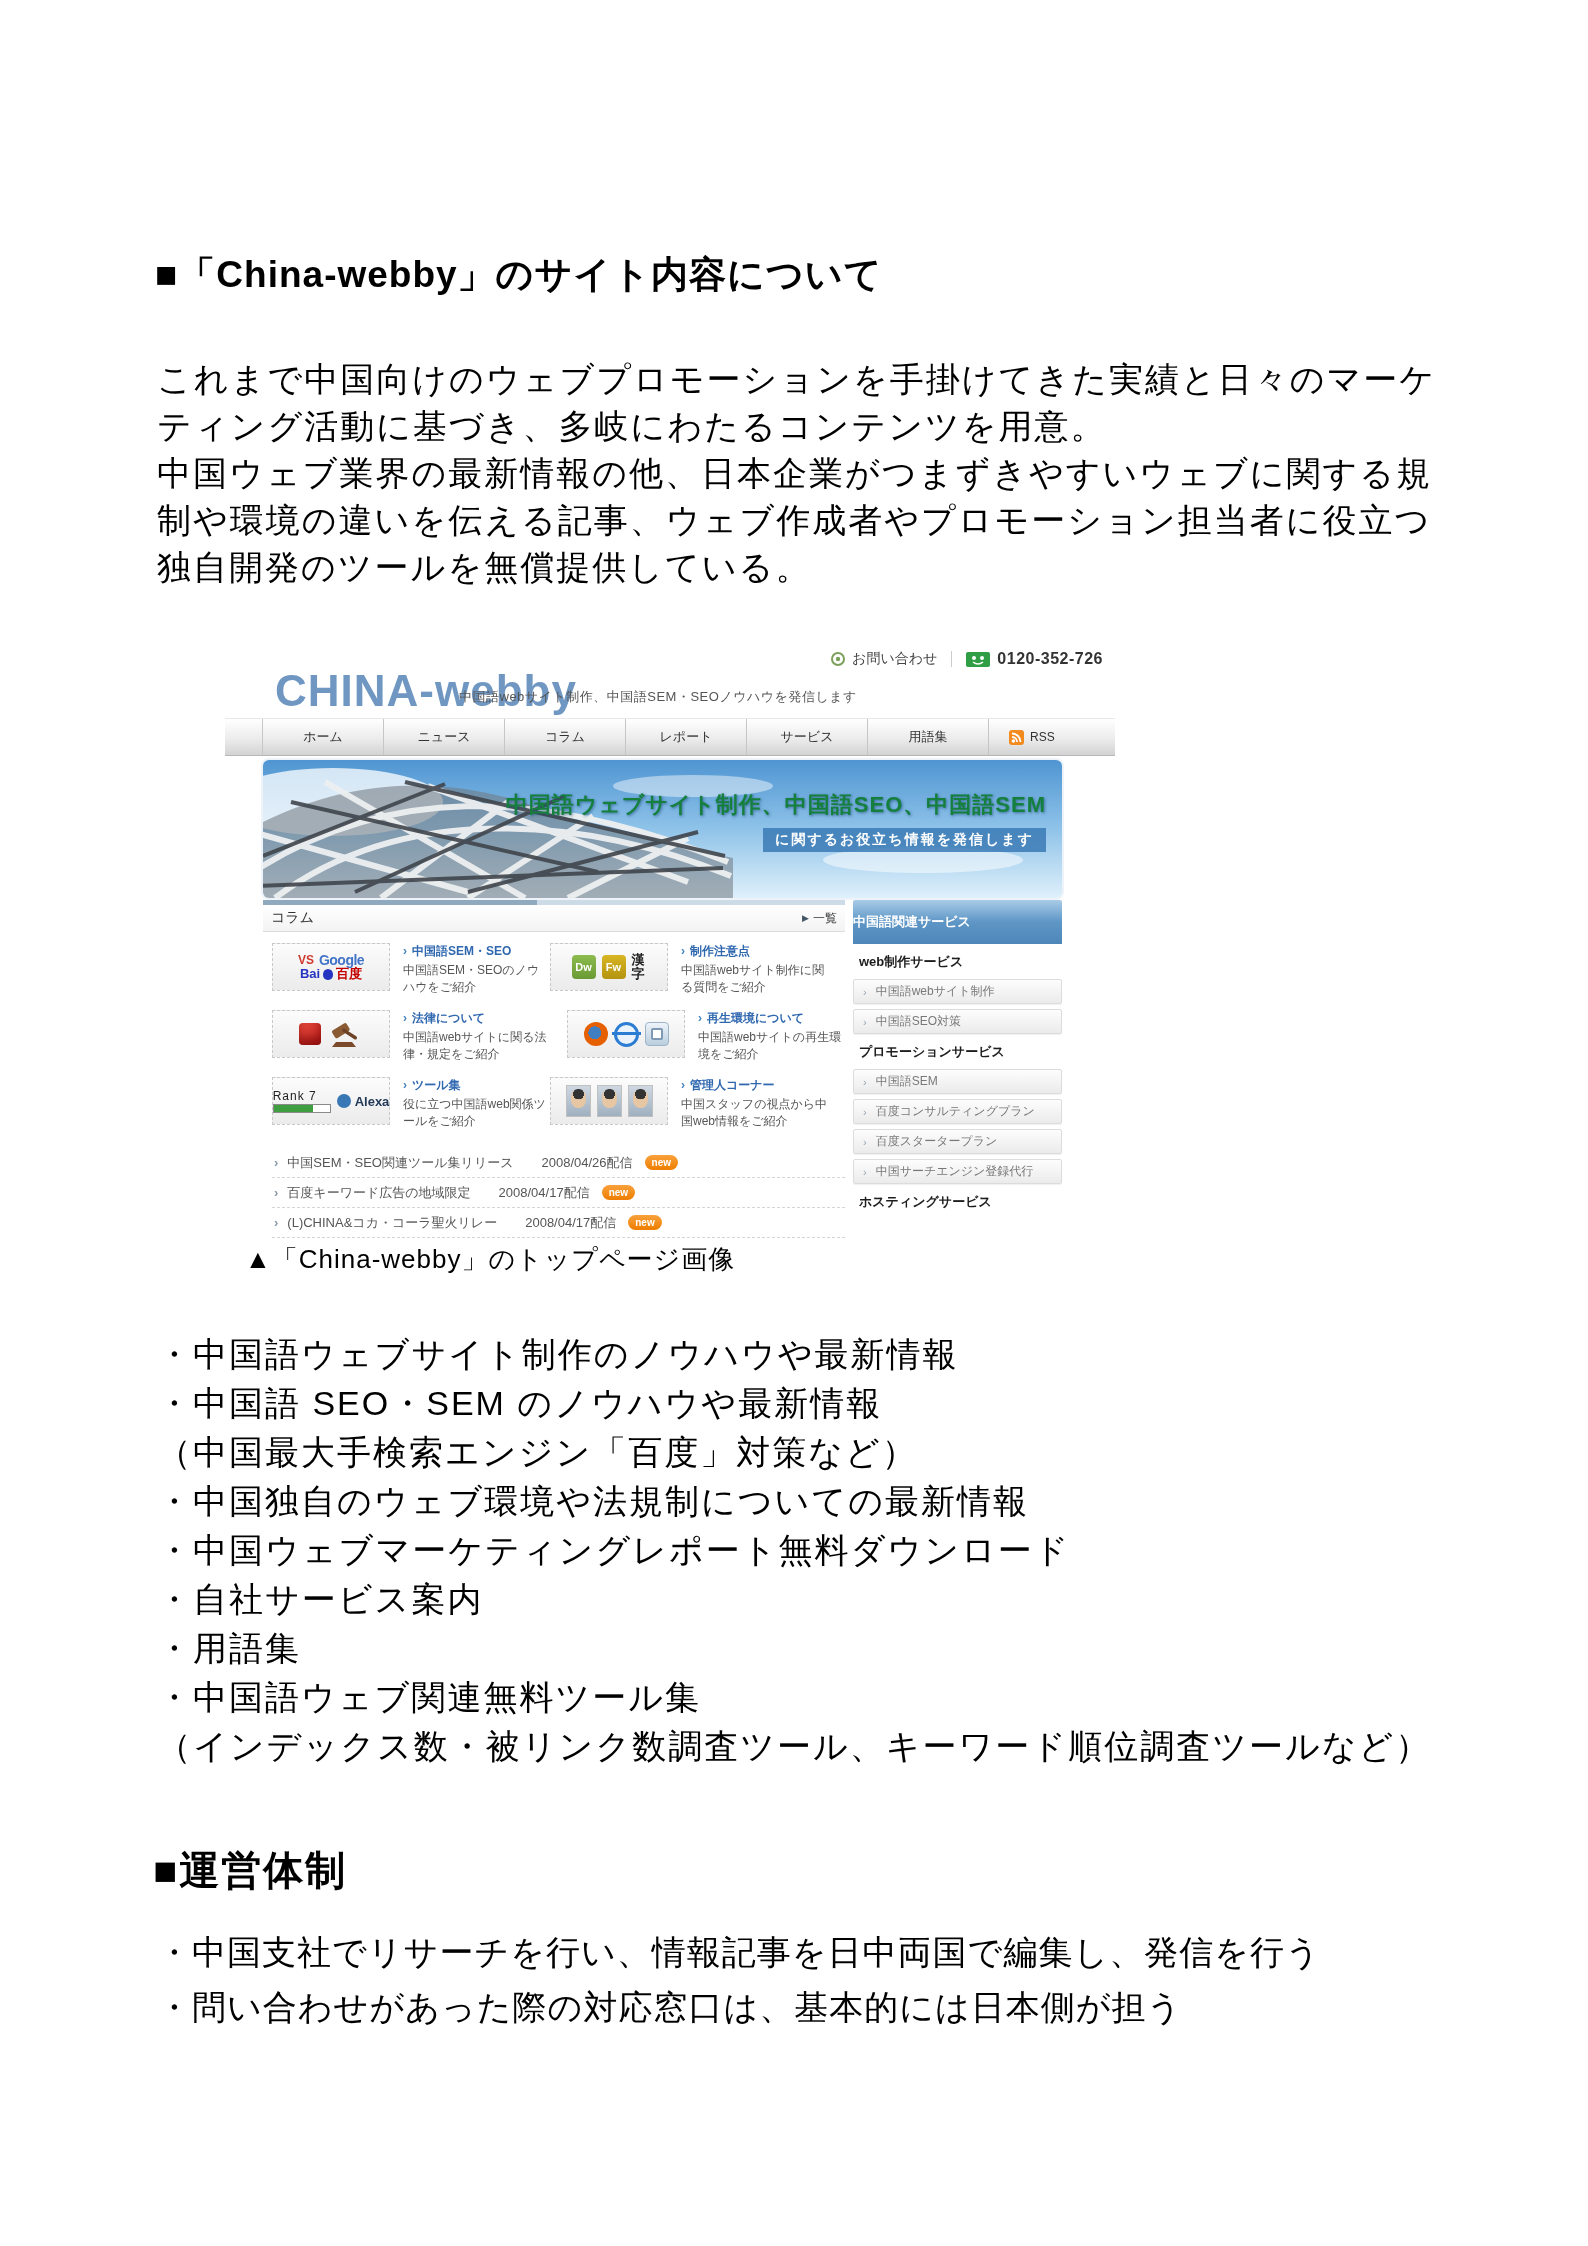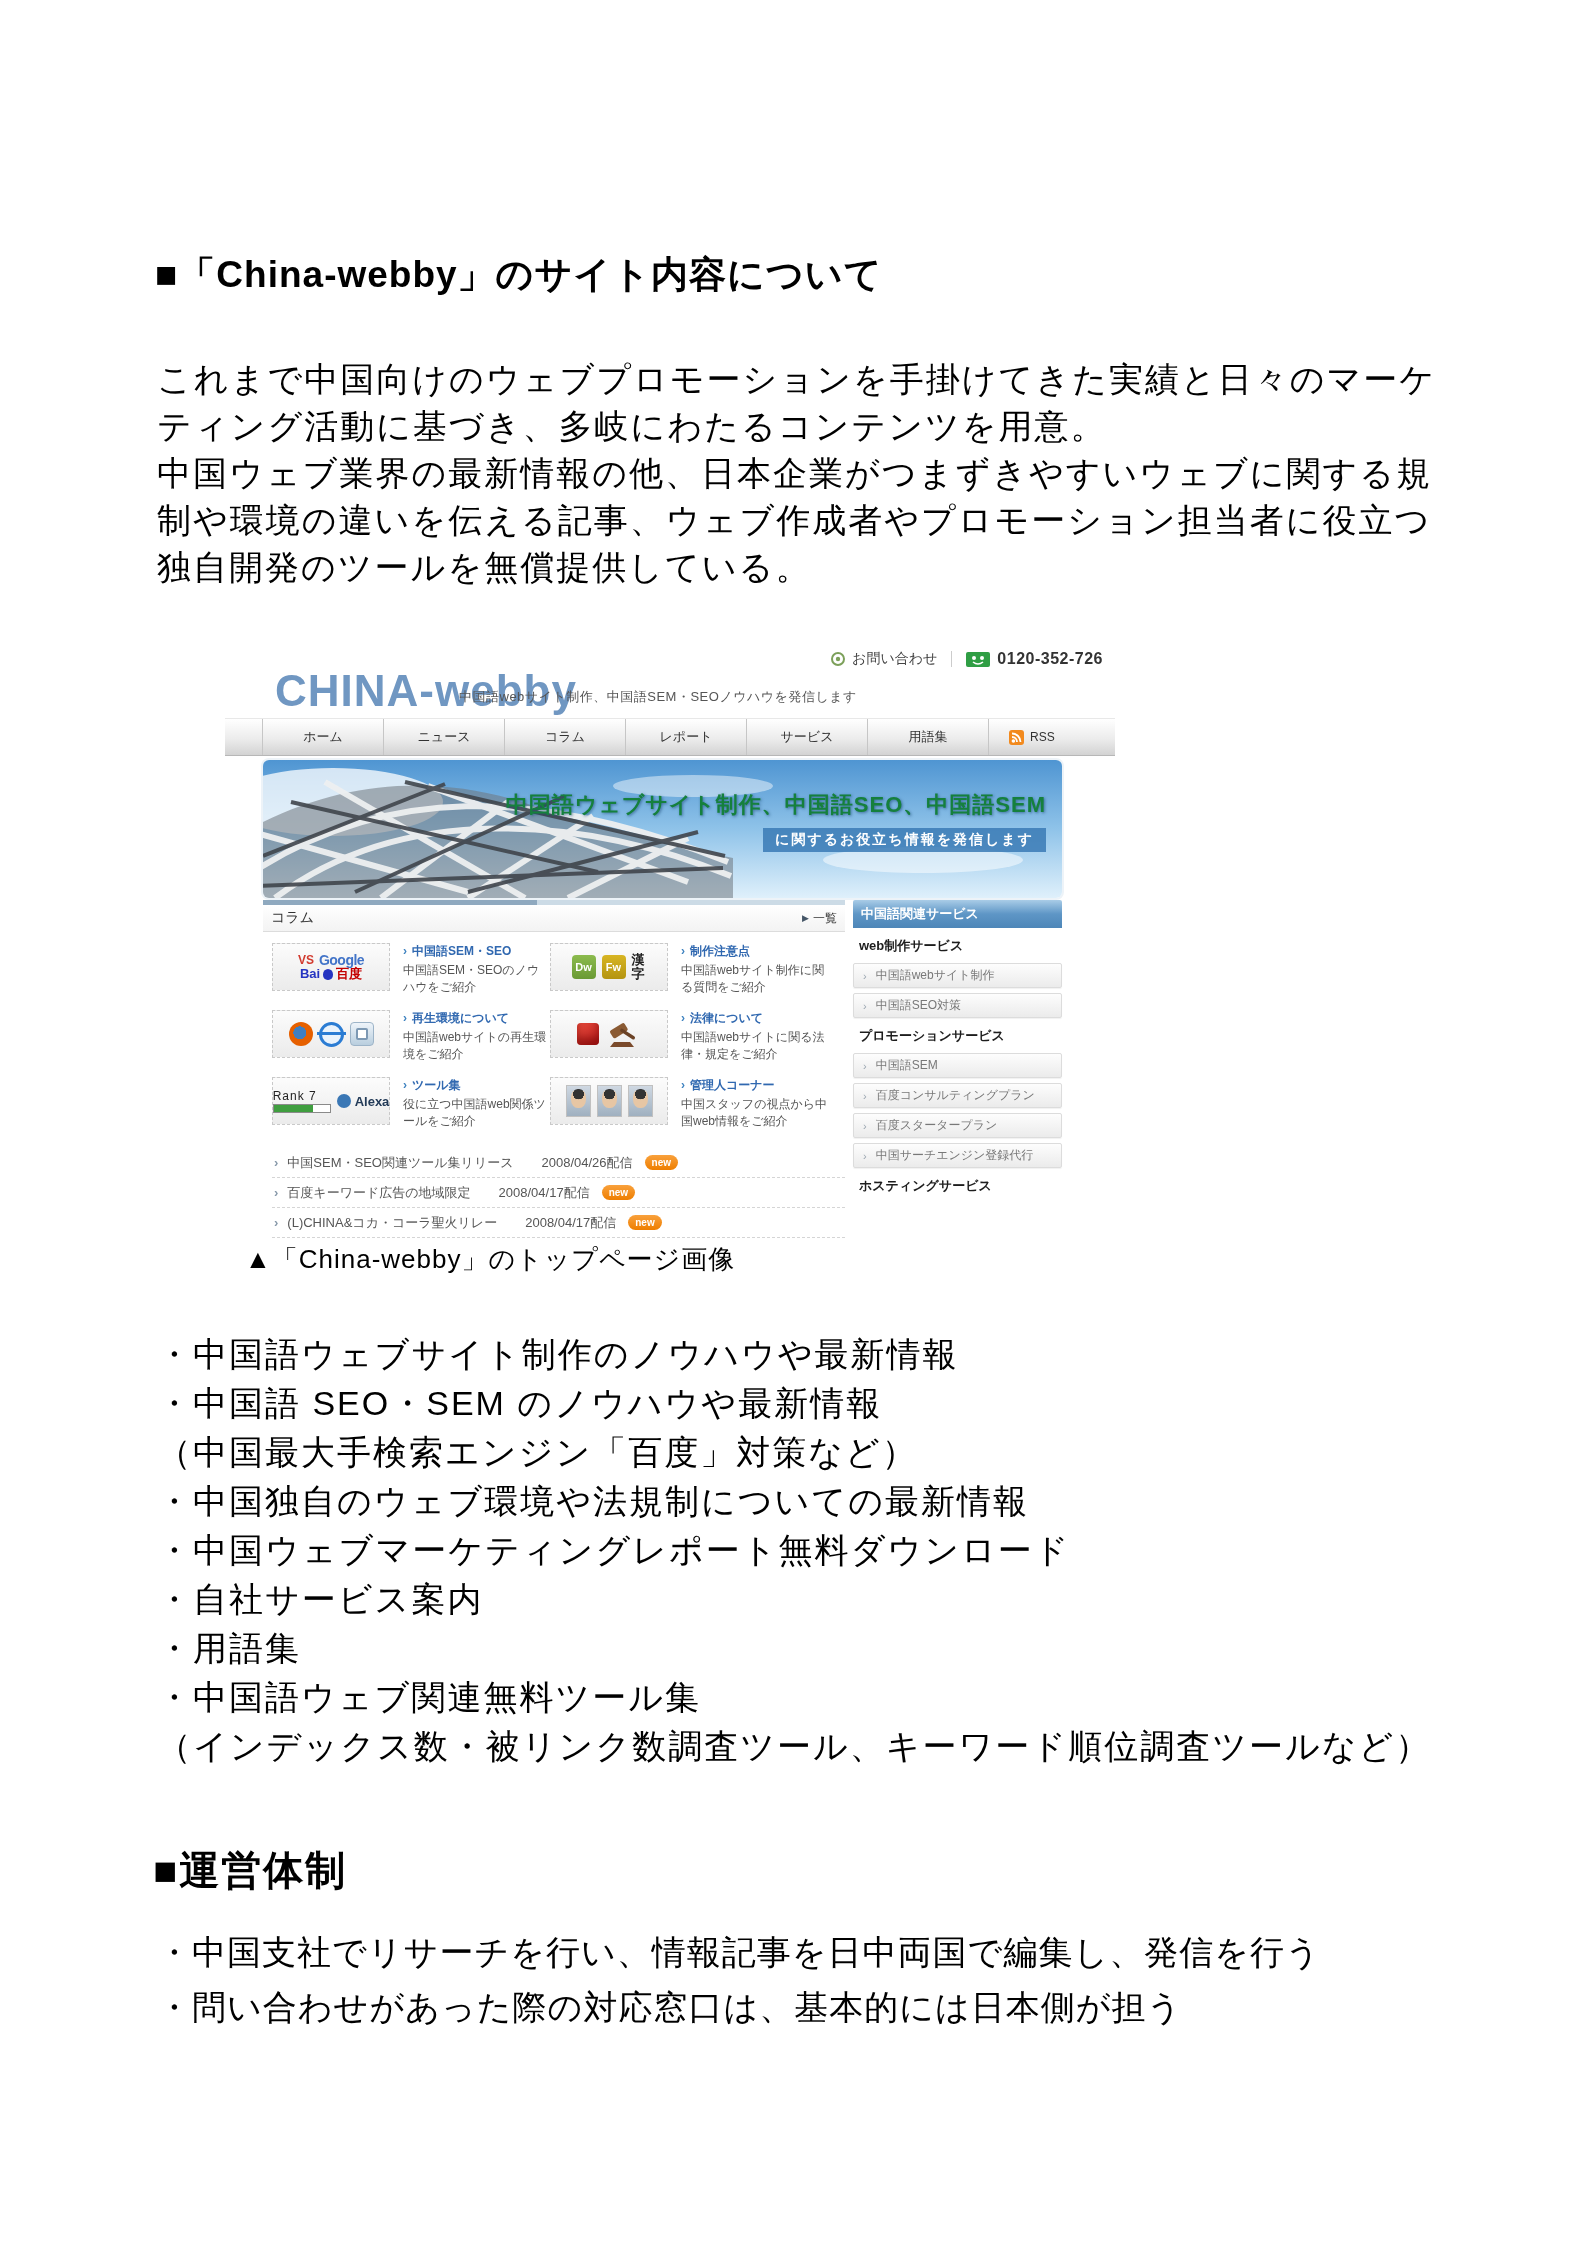--- a/index.html
+++ b/index.html
@@ -61,22 +61,22 @@
   .flink .ar{color:#3f83c0;margin-right:5px;}
 
   .news{position:absolute;left:107px;top:510px;width:573px;font-size:13px;color:#555;}
   .nrow{display:flex;align-items:center;height:29px;border-bottom:1px dashed #d5d5d5;cursor:pointer;}
   .nar{color:#8899aa;margin:0 9px 0 2px;font-weight:bold;}
   .ndate{margin-left:28px;}
   .nbadge{margin-left:12px;background:linear-gradient(#f9a13c,#ee7e00);color:#fff;font-size:10px;font-weight:bold;
           padding:1px 7px;border-radius:8px;line-height:13px;}
 
   .sidebar{position:absolute;left:688px;top:262px;width:209px;}
-  .sb-head{height:28px;background:linear-gradient(#a9cce7,#5e96c6 50%,#4d86b8);color:#fff;font-size:13px;font-weight:bold;
-           display:flex;align-items:center;padding-left:8px;border-radius:2px 2px 0 0;}
+  .sb-head{height:44px;background:linear-gradient(#a9cce7,#5e96c6 50%,#4d86b8);color:#fff;font-size:13px;font-weight:bold;
+           display:flex;align-items:center;padding-left:0;border-radius:2px 2px 0 0;}
   .sb-item{margin-top:5px;height:25px;display:flex;align-items:center;font-size:12px;box-sizing:border-box;}
   .sb-cat{font-weight:bold;color:#1d1d1d;font-size:13px;padding-left:6px;}
   .sb-link{background:linear-gradient(#fdfdfd,#ebebeb);border:1px solid #dcdcdc;border-radius:2px;color:#787878;
            padding-left:9px;cursor:pointer;box-shadow:0 1px 1px rgba(0,0,0,.06);}
   .sb-link .ar{color:#9aa5b0;margin-right:9px;font-size:11px;}
 
   
   .gvb{display:flex;flex-direction:column;align-items:center;line-height:14px;}
   .gvb-top{display:flex;align-items:center;gap:5px;}
   .vs{color:#d23b2f;font-weight:bold;font-size:12px;}
@@ -238,47 +238,47 @@
           <span class="kj">漢字</span>
         </div>
         <div class="ftext">
           <span class="flink"><span class="ar">›</span><span>制作注意点</span></span>
           <span>中国語webサイト制作に関る質問をご紹介</span>
         </div>
       </div>
     </div>
 
     <div class="grow">
-      <div class="gcell">
-        <div class="thumb">
-          <span class="ff"></span>
-          <span class="ie"></span>
-          <span class="mx"></span>
-        </div>
-        <div class="ftext">
-          <span class="flink"><span class="ar">›</span><span>再生環境について</span></span>
-          <span>中国語webサイトの再生環境をご紹介</span>
-        </div>
-      </div>
       <div class="gcell right">
         <div class="thumb">
           <span class="flagsq"></span>
           <span style="display:inline-flex;">
             <svg width="36" height="30" viewBox="0 0 36 30">
               <g transform="rotate(-32 14 11)">
                   <rect x="5" y="7" width="17" height="9" rx="2" fill="#8a5a33"></rect>
                 </g>
               <rect x="14" y="13" width="17" height="3.4" rx="1.7" fill="#6b4226" transform="rotate(33 22 15)"></rect>
               <path d="M5,28 L29,28 L25,23 L9,23 Z" fill="#7a4a2b"></path>
             </svg>
           </span>
         </div>
         <div class="ftext">
           <span class="flink"><span class="ar">›</span><span>法律について</span></span>
           <span>中国語webサイトに関る法律・規定をご紹介</span>
+        </div>
+      </div>
+      <div class="gcell">
+        <div class="thumb">
+          <span class="ff"></span>
+          <span class="ie"></span>
+          <span class="mx"></span>
+        </div>
+        <div class="ftext">
+          <span class="flink"><span class="ar">›</span><span>再生環境について</span></span>
+          <span>中国語webサイトの再生環境をご紹介</span>
         </div>
       </div>
     </div>
 
     <div class="grow">
       <div class="gcell">
         <div class="thumb">
           <span class="rankwrap">
             <span class="rank">Rank 7</span>
             <span class="rbar"></span>

